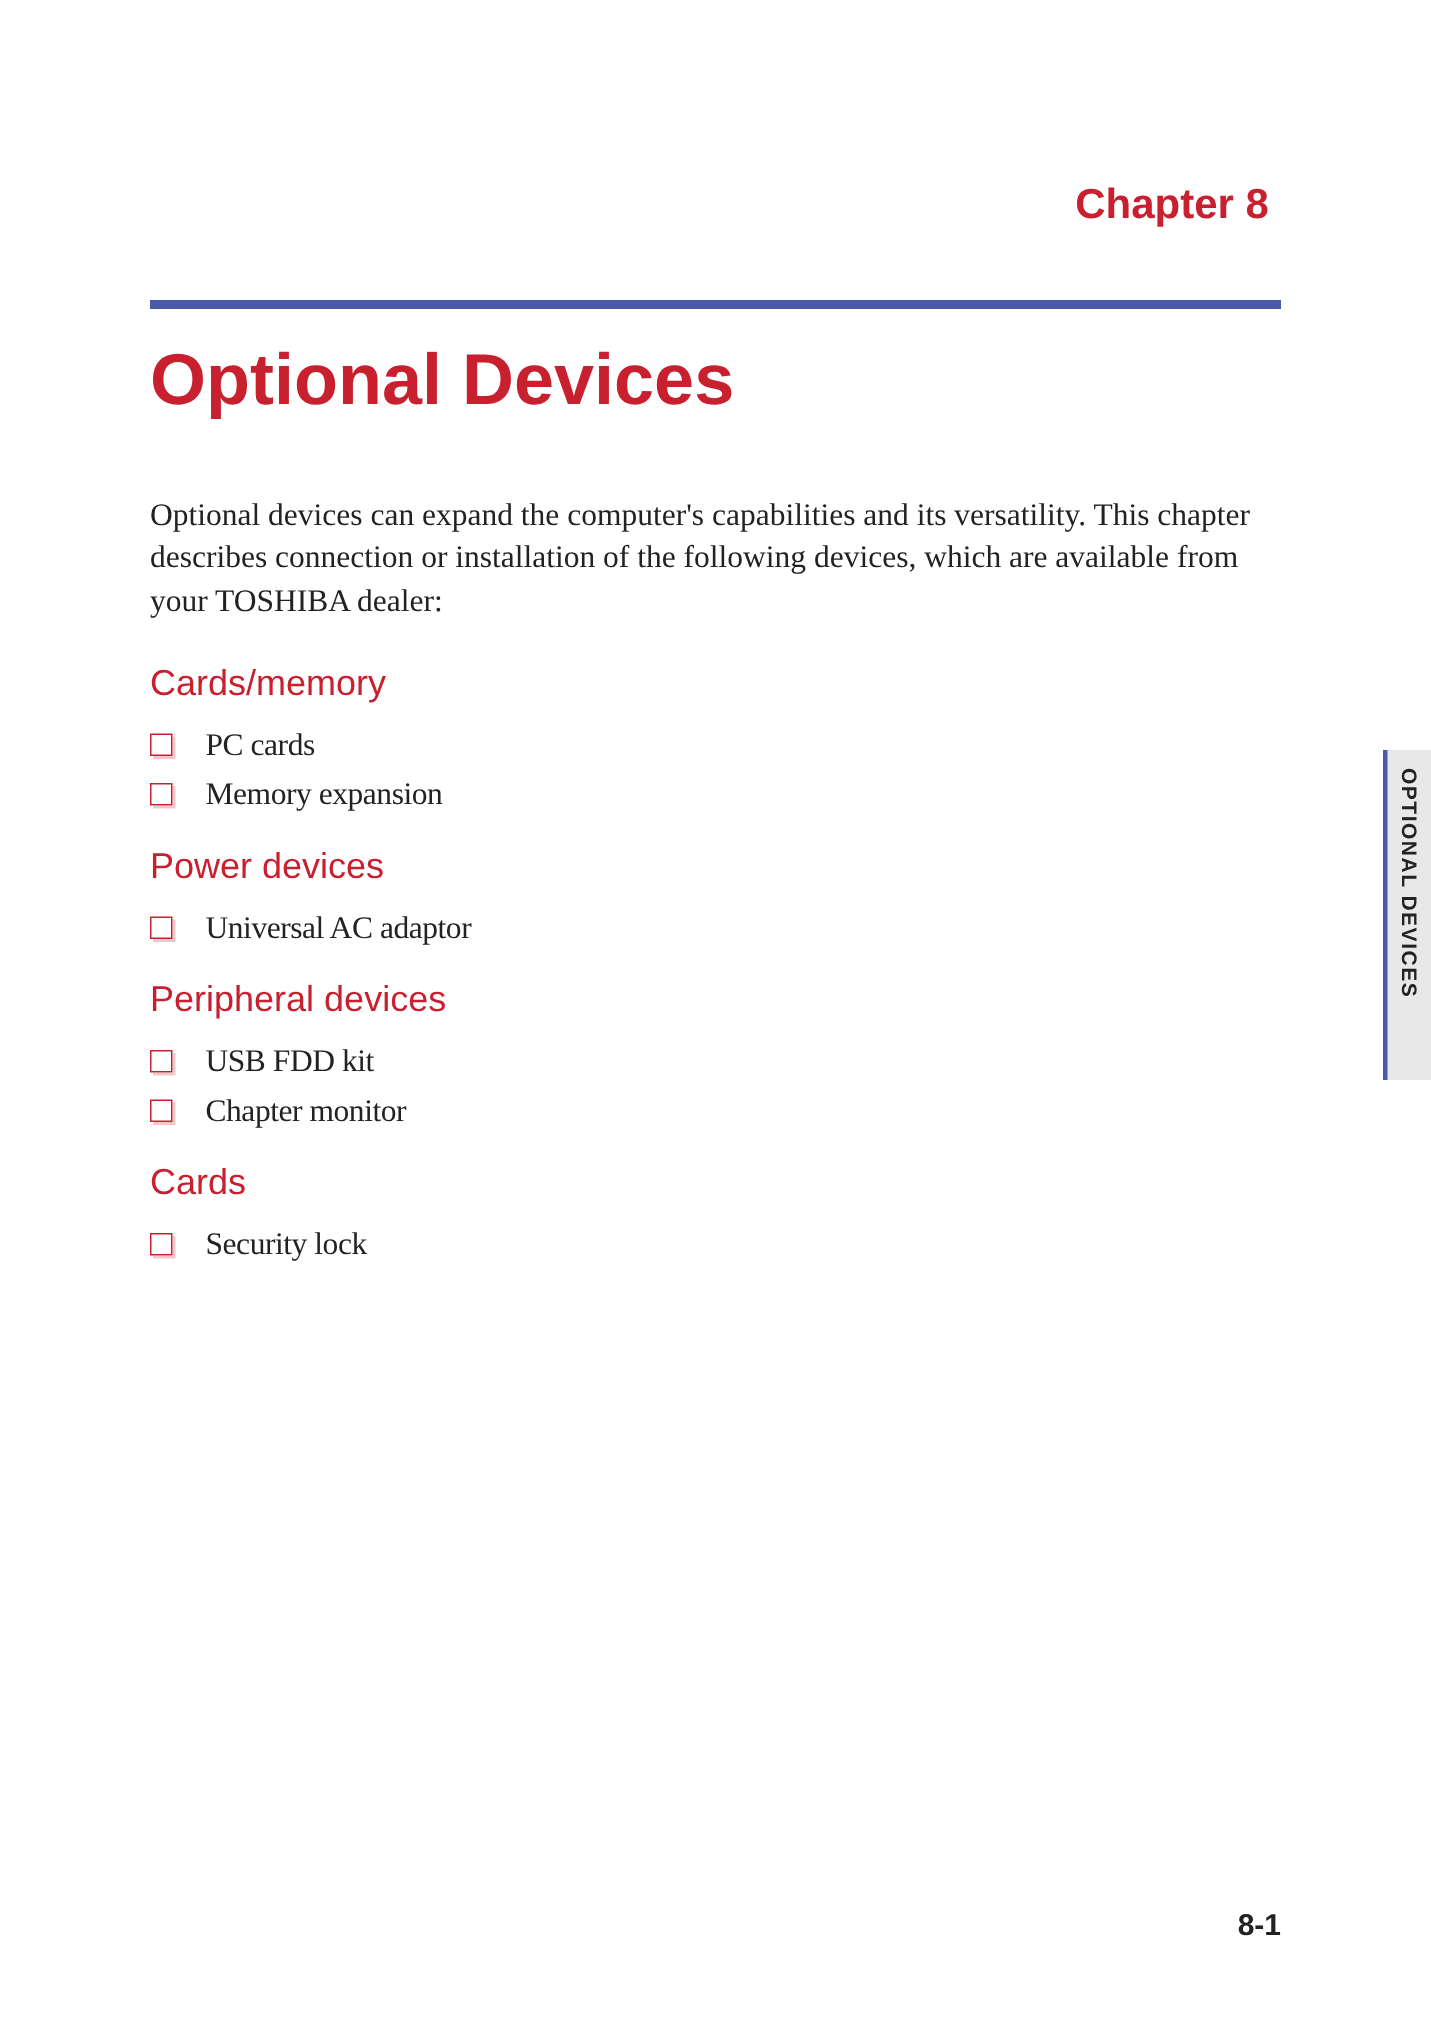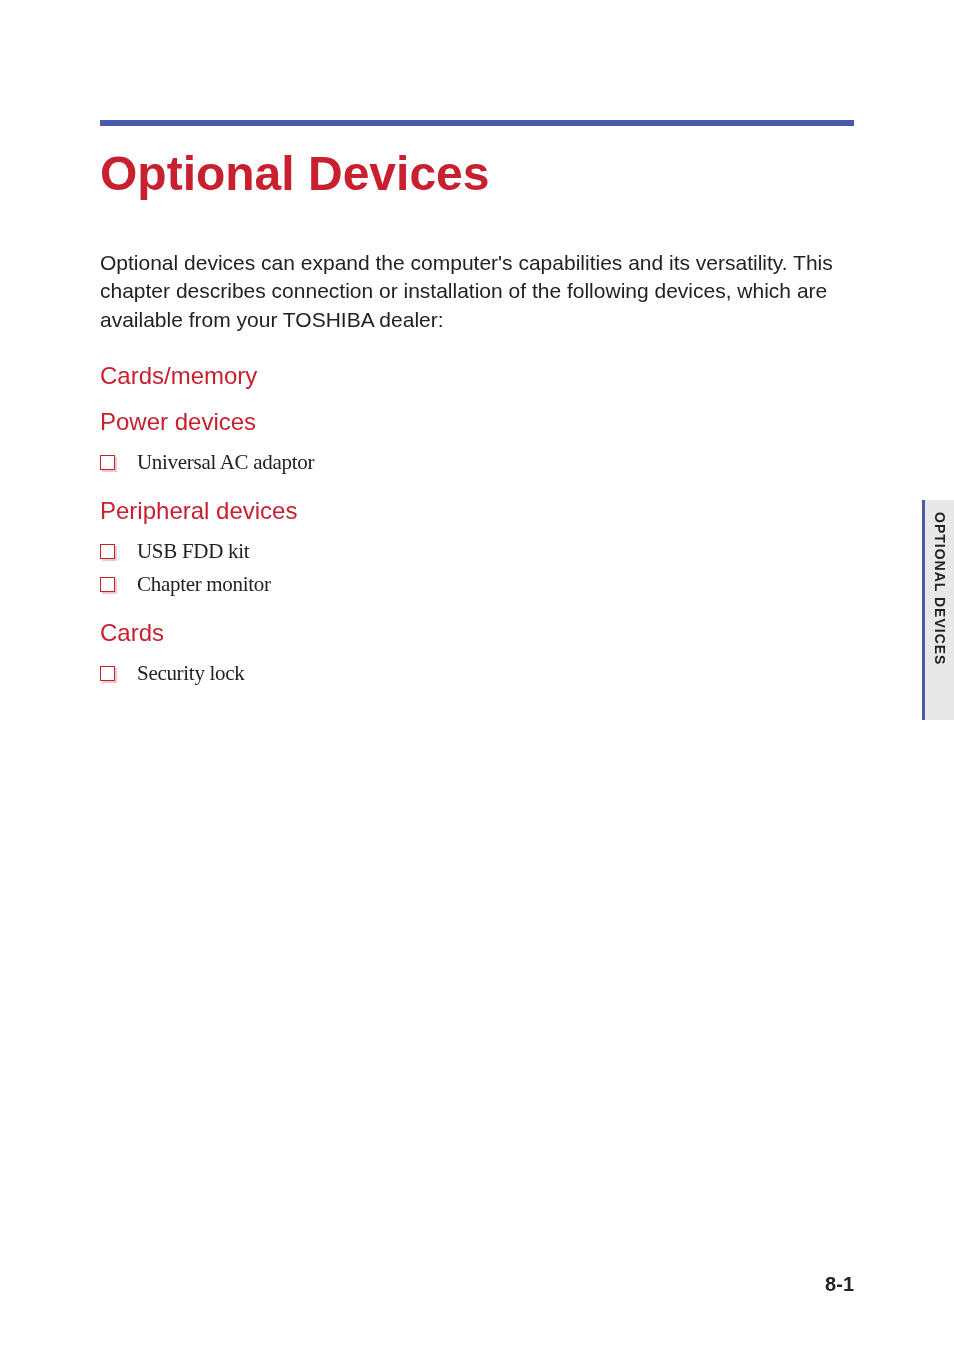--- a/index.html
+++ b/index.html
@@ -34,21 +34,21 @@
       margin-bottom: 20px;
     }
     .main-title {
       font-family: Arial, Helvetica, sans-serif;
       font-weight: bold;
       font-size: 48px;
       color: #c8202f;
       margin-bottom: 48px;
     }
     .intro {
-      font-family: Liberation Sans, sans-serif;
+      font-family: Liberation Serif, serif;
       font-size: 21px;
       color: #222;
       line-height: 1.35;
       margin-bottom: 28px;
     }
     .section-heading {
       font-family: Arial, Helvetica, sans-serif;
       font-weight: normal;
       font-size: 24px;
       color: #c8202f;
@@ -110,25 +110,36 @@
       font-family: Liberation Sans, sans-serif;
       font-weight: bold;
       font-size: 20px;
       color: #222;
     }
   </style>
 </head>
 <body>
 
 <div class="page">
+  <div class="chapter-label">Chapter  8</div>
   <div class="rule"></div>
   <h1 class="main-title">Optional Devices</h1>
   <p class="intro">Optional devices can expand the computer's capabilities and its versatility. This chapter describes connection or installation of the following devices, which are available from your TOSHIBA dealer:</p>
 
   <h2 class="section-heading">Cards/memory</h2>
+  <ul class="bullet-list">
+    <li class="bullet-item">
+      <span class="bullet-icon"></span>
+      <span class="bullet-text">PC cards</span>
+    </li>
+    <li class="bullet-item">
+      <span class="bullet-icon"></span>
+      <span class="bullet-text">Memory expansion</span>
+    </li>
+  </ul>
 
   <h2 class="section-heading">Power devices</h2>
   <ul class="bullet-list">
     <li class="bullet-item">
       <span class="bullet-icon"></span>
       <span class="bullet-text">Universal AC adaptor</span>
     </li>
   </ul>
 
   <h2 class="section-heading">Peripheral devices</h2>

